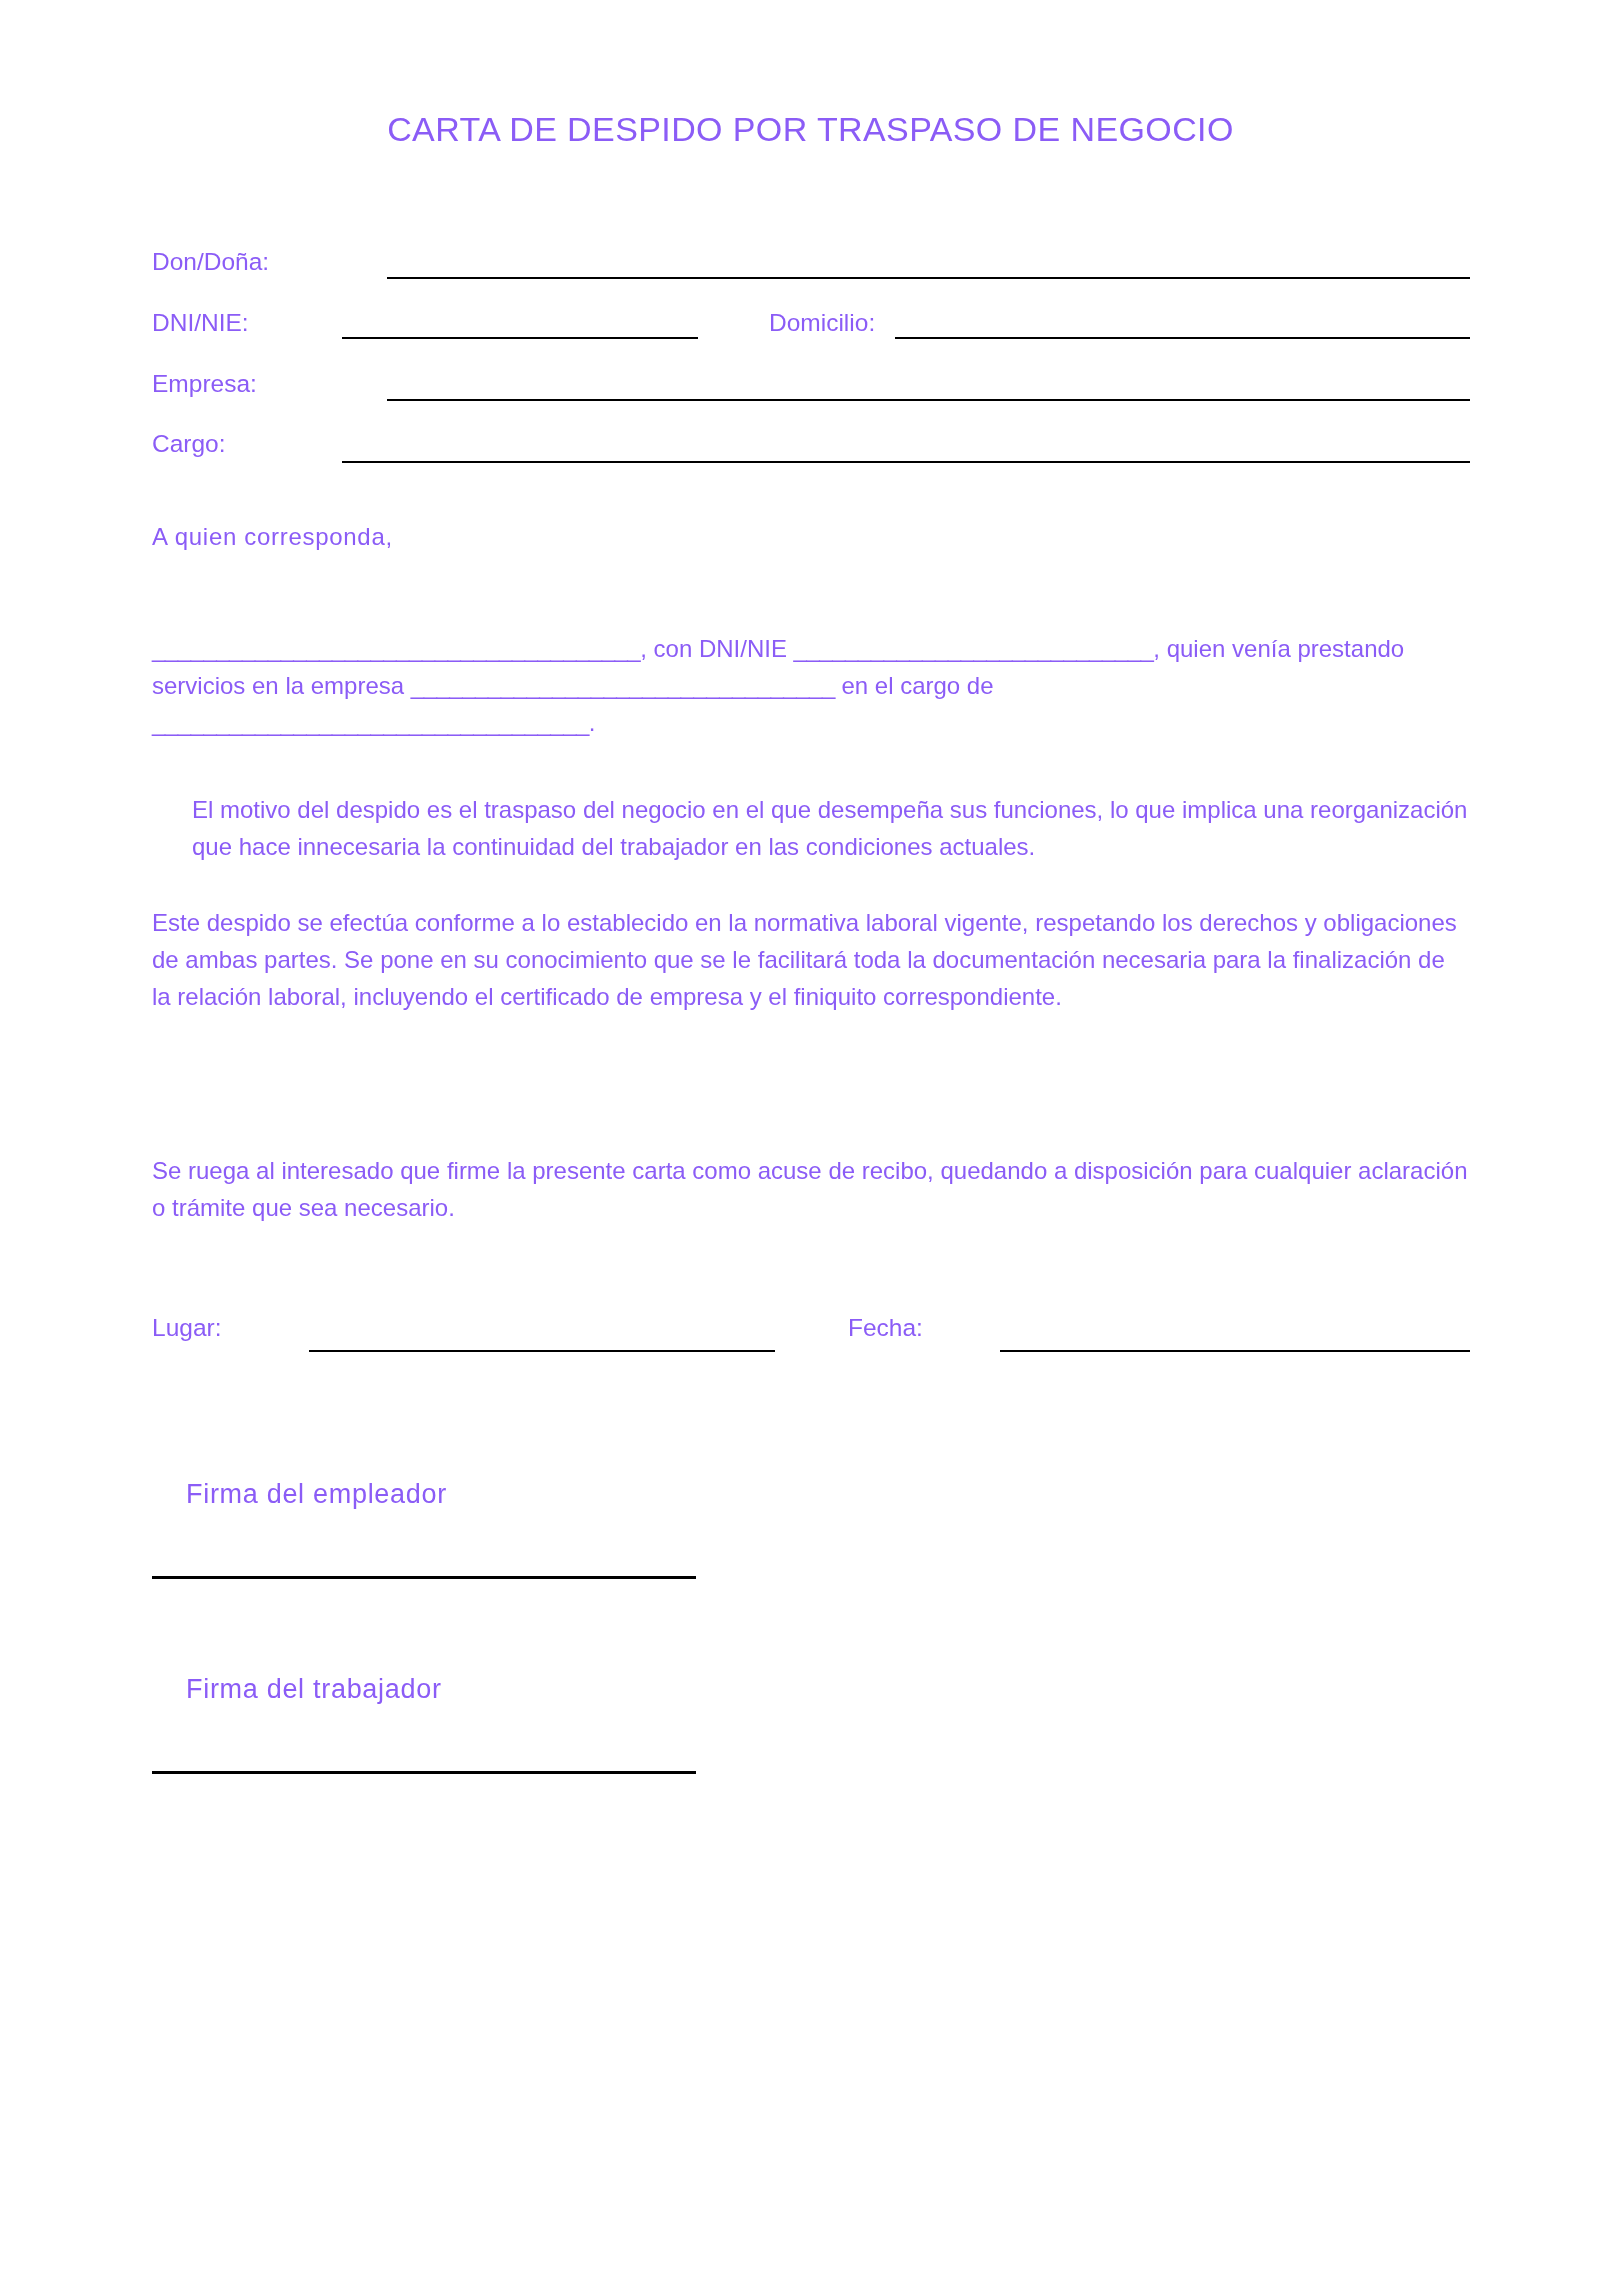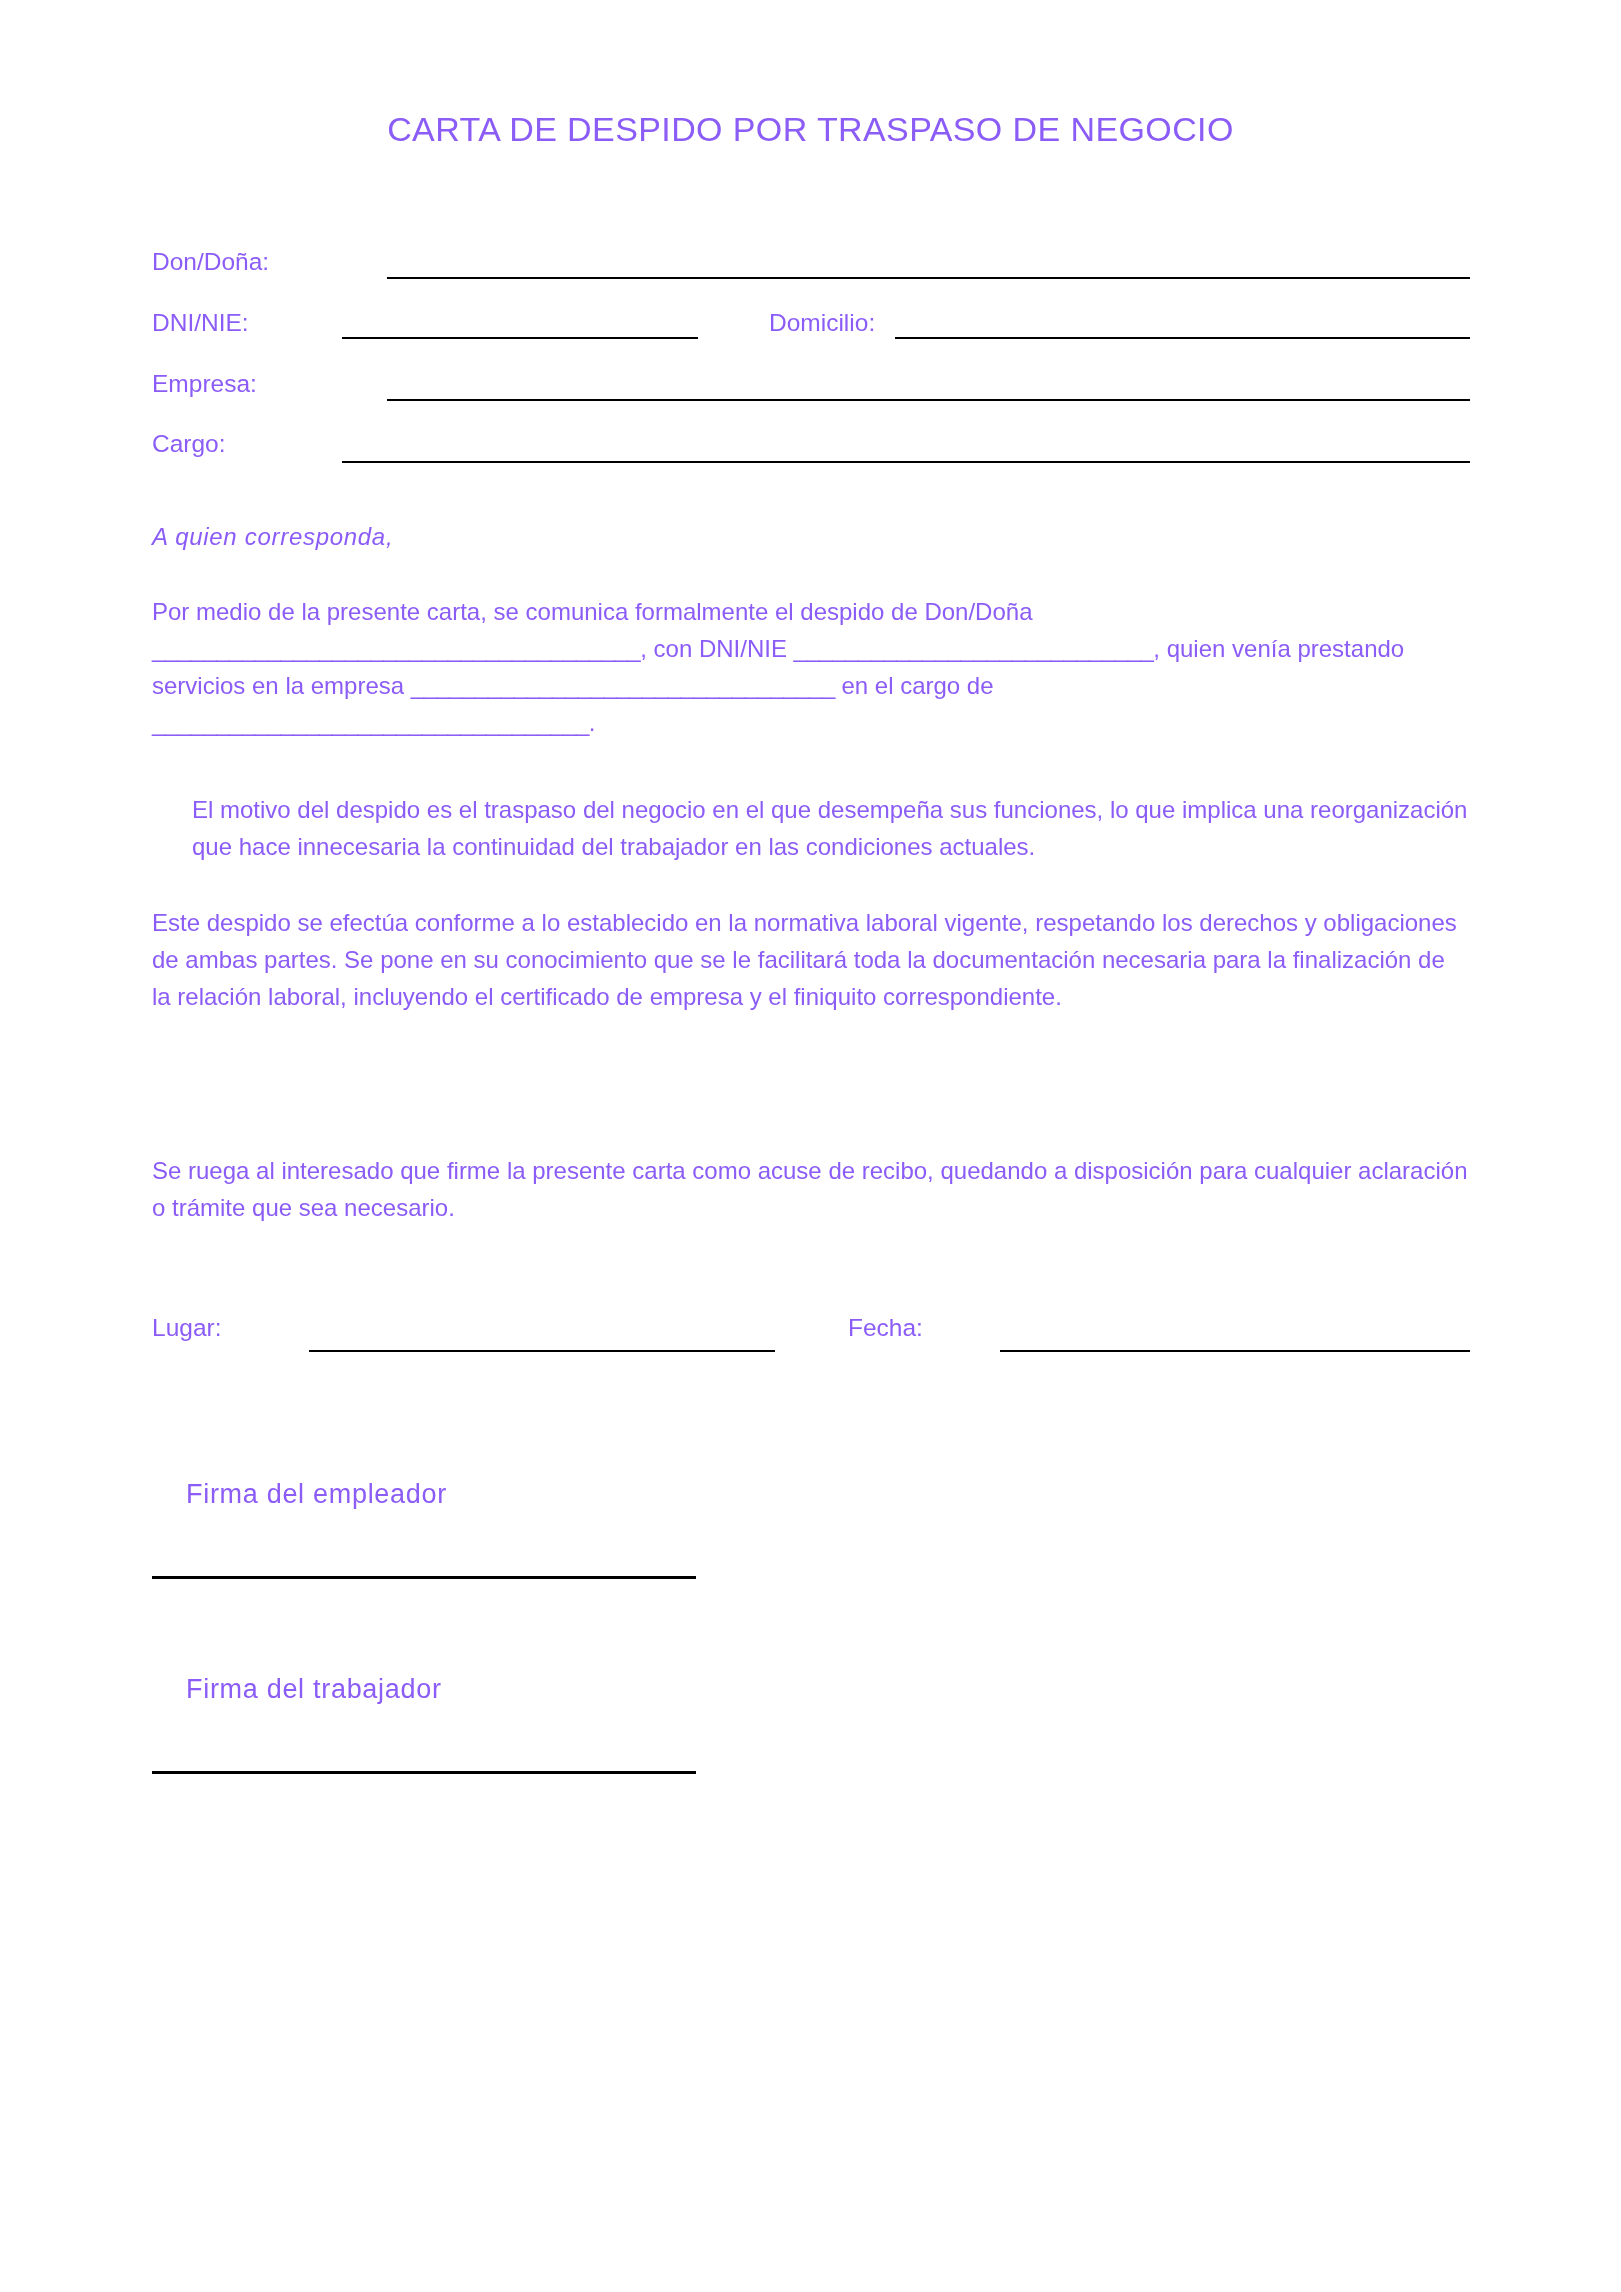--- a/index.html
+++ b/index.html
@@ -61,21 +61,20 @@
     position: absolute;
     left: 152px;
     width: 1318px;
     font-size: 24px;
     line-height: 37px;
     text-align: left;
   }
 
   .body-block.loose {
     letter-spacing: 0.7px;
-    font-style: italic;
   }
 
   .blank {
     letter-spacing: -0.5px;
   }
 
   
   .sig-label {
     position: absolute;
     left: 140px;
@@ -122,21 +121,21 @@
   <div class="rule" style="top:399px; left:387px; width:1083px;"></div>
 
   <div class="field-row" style="top:429px;">
     <span class="field-label">Cargo:</span>
   </div>
   <div class="rule" style="top:461px; left:342px; width:1128px;"></div>
 
   <div class="body-block loose" style="top:518px;">A quien corresponda,</div>
 
   <div class="body-block" style="top:593px;">
-    <span>Por medio de la presente carta, se comunica formalmente el despido de Don/Doña</span><br>
+    <br>
     <span class="blank">______________________________________</span><span>, con DNI/NIE </span><span class="blank">____________________________</span><span>, quien venía prestando servicios en la empresa </span><span class="blank">_________________________________</span><span> en el cargo de </span><br>
     <span class="blank">__________________________________</span><span>.</span>
   </div>
 
   <div class="body-block" style="top:791px;margin-left:40px;">El motivo del despido es el traspaso del negocio en el que desempeña sus funciones, lo que implica una reorganización que hace innecesaria la continuidad del trabajador en las condiciones actuales.</div>
 
   <div class="body-block" style="top:904px;">Este despido se efectúa conforme a lo establecido en la normativa laboral vigente, respetando los derechos y obligaciones de ambas partes. Se pone en su conocimiento que se le facilitará toda la documentación necesaria para la finalización de la relación laboral, incluyendo el certificado de empresa y el finiquito correspondiente.</div>
 
   <div class="body-block" style="top:1152px;">Se ruega al interesado que firme la presente carta como acuse de recibo, quedando a disposición para cualquier aclaración o trámite que sea necesario.</div>
 

